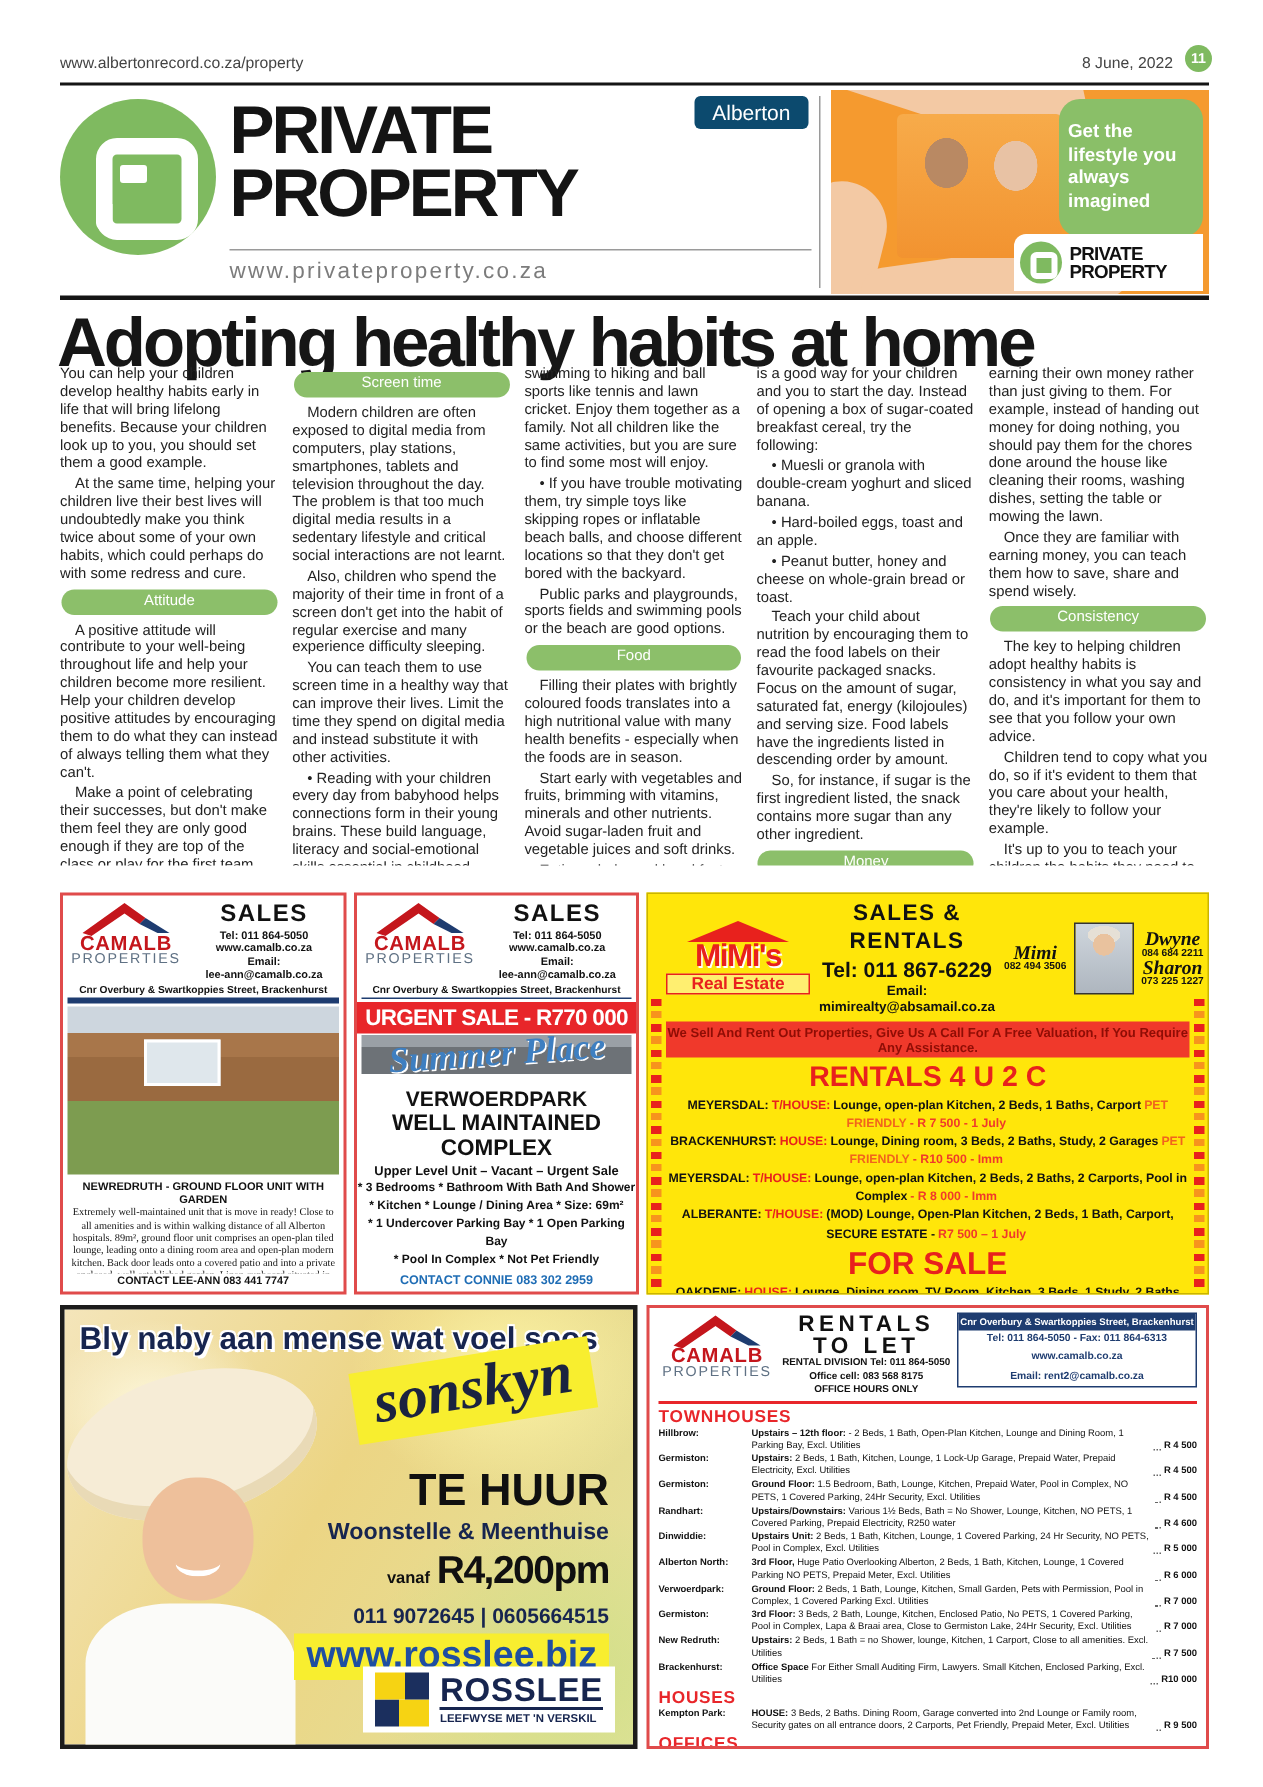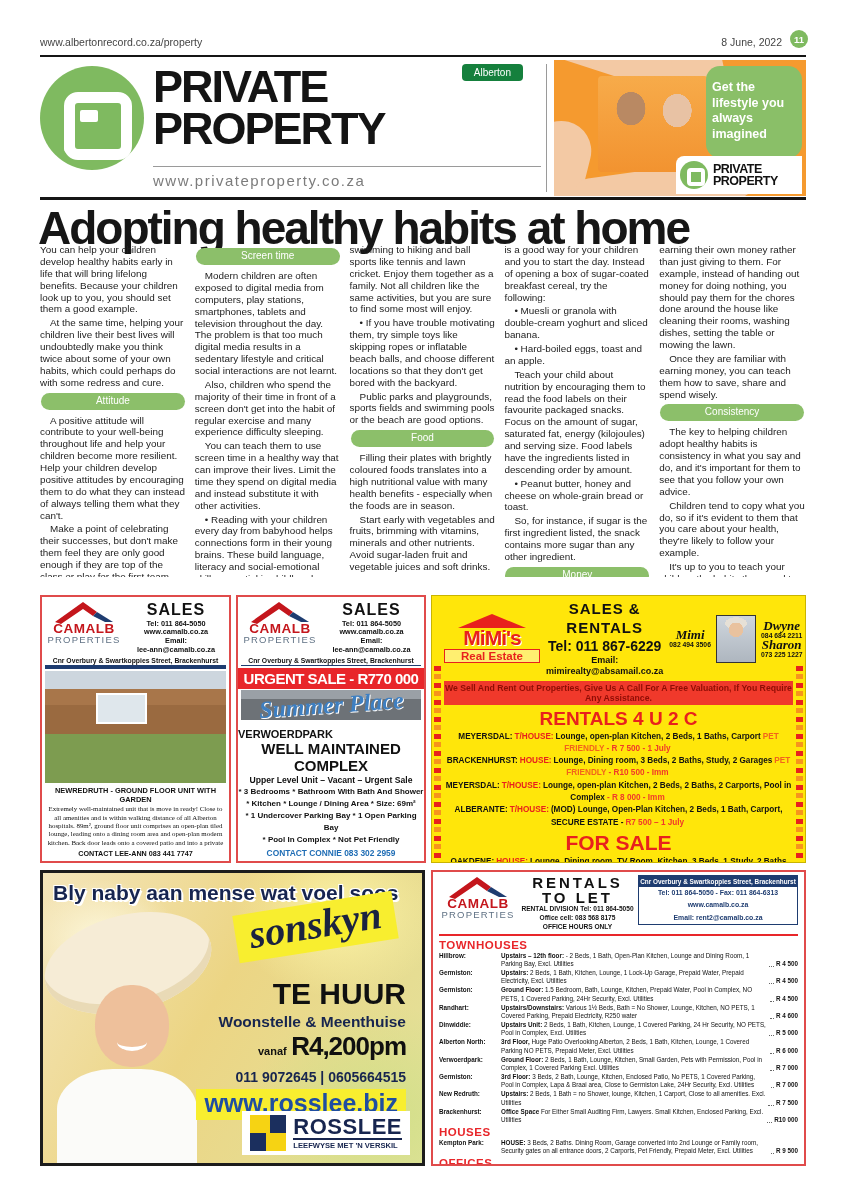--- a/index.html
+++ b/index.html
@@ -13,21 +13,21 @@
            align-items:center;justify-content:center;}
   .topline{position:absolute;left:40px;right:36px;top:55px;border-top:2px solid #151515;}
   
   .brandrow{position:absolute;left:40px;top:62px;width:505px;height:133px;}
   .pp-circle{position:absolute;left:0;top:4px;width:104px;height:104px;border-radius:50%;background:#7fba60;}
   .pp-glyph{position:absolute;left:24px;top:26px;width:46px;height:46px;border:11px solid #fff;border-radius:14px;}
   .pp-glyph-in{position:absolute;left:40px;top:44px;width:18px;height:12px;background:#fff;border-radius:2px;}
   .pp-tail{position:absolute;left:24px;top:70px;width:11px;height:18px;background:#fff;border-radius:0 0 6px 6px;}
   .pp-title{position:absolute;left:113px;top:4px;font-weight:800;font-size:45px;line-height:42px;
             letter-spacing:-2px;color:#141414;}
-  .alb-badge{position:absolute;right:22px;top:2px;background:#15803d;color:#fff;font-size:10px;
+  .alb-badge{position:absolute;right:6px;top:2px;background:#0c4a6e;color:#fff;font-size:14px;
              padding:3px 12px;border-radius:4px;}
   .pp-underline{position:absolute;left:113px;right:4px;top:104px;border-top:1px solid #9a9a9a;}
   .pp-site{position:absolute;left:113px;top:110px;font-size:15px;color:#7c7c7c;letter-spacing:1.5px;}
   .vdivider{position:absolute;left:546px;top:64px;height:128px;border-left:1px solid #9a9a9a;}
   
   .promo{position:absolute;left:554px;top:60px;width:252px;height:136px;background:#f59a2f;overflow:hidden;}
   .hand{position:absolute;background:#f3c9a4;border-radius:16px;}
   .hand.h1{left:-18px;top:-26px;width:150px;height:40px;transform:rotate(18deg);}
   .hand.h2{left:-30px;top:60px;width:60px;height:120px;transform:rotate(14deg);border-radius:30px;}
   .hand.h3{left:120px;top:-34px;width:50px;height:90px;transform:rotate(-12deg);border-radius:24px;}
@@ -73,21 +73,21 @@
   .ad1-title{font-weight:800;font-size:7.4px;text-align:center;margin:3px 2px 1px;}
   .ad1-body{font-family:"Liberation Serif",serif;font-size:6.9px;line-height:1.22;text-align:center;
             padding:0 5px;flex:1;overflow:hidden;}
   .ad1-contact{font-weight:800;font-size:7.2px;text-align:center;padding-bottom:3px;}
   .urgent{background:#e8262a;color:#fff;font-weight:800;font-size:15px;text-align:center;
           letter-spacing:-0.5px;padding:2px 0;margin:0 0 1px;}
   .photo2{height:92px;margin:0 3px;background:linear-gradient(180deg,#9aa0a6 0 30%,#6d7277 30% 100%);
           display:flex;align-items:center;justify-content:center;position:relative;overflow:hidden;}
   .photo2 .sign{font-family:"Liberation Serif",serif;font-style:italic;font-weight:bold;font-size:24px;
                 color:#3e7fc1;text-shadow:1px 1px 0 #fff;transform:rotate(-4deg);}
-  .ad2-park{font-weight:800;font-size:11px;margin-top:8px;}
+  .ad2-park{font-weight:800;font-size:14px;text-align:center;margin-top:8px;}
   .ad2-cplx{font-weight:800;font-size:15px;text-align:center;}
   .ad2-unit{font-weight:700;font-size:8.6px;text-align:center;margin:1px 0;}
   .ad2-feat{font-weight:700;font-size:8px;text-align:center;line-height:1.5;}
   .ad2-contact{color:#1f6db5;font-weight:800;font-size:8.4px;text-align:center;padding:2px 0 3px;}
   
   .mimis{flex:1;background:#ffe60a;border:1px solid #c9b400;box-sizing:border-box;position:relative;
          padding:2px 12px;display:flex;flex-direction:column;overflow:hidden;}
   .mimis:before,.mimis:after{content:"";position:absolute;top:70px;bottom:2px;width:7px;
      background:repeating-linear-gradient(180deg,#e8211d 0 5px,#ffe60a 5px 8px,#f7941d 8px 13px,#ffe60a 13px 17px);}
   .mimis:before{left:2px;} .mimis:after{right:2px;}
@@ -238,22 +238,22 @@
       <p>Public parks and playgrounds, sports fields and swimming pools or the beach are good options.</p>
       <div class="pill">Food</div>
       <p>Filling their plates with brightly coloured foods translates into a high nutritional value with many health benefits - especially when the foods are in season.</p>
       <p>Start early with vegetables and fruits, brimming with vitamins, minerals and other nutrients. Avoid sugar-laden fruit and vegetable juices and soft drinks.</p>
       <p>Eating a balanced breakfast with protein, carbohydrates, and fats</p>
     </div>
     <div class="col">
       <p class="cont">is a good way for your children and you to start the day. Instead of opening a box of sugar-coated breakfast cereal, try the following:</p>
       <p>• Muesli or granola with double-cream yoghurt and sliced banana.</p>
       <p>• Hard-boiled eggs, toast and an apple.</p>
+      <p>• Peanut butter, honey and cheese on whole-grain bread or toast.</p>
       <p>Teach your child about nutrition by encouraging them to read the food labels on their favourite packaged snacks. Focus on the amount of sugar, saturated fat, energy (kilojoules) and serving size. Food labels have the ingredients listed in descending order by amount.</p>
-      <p>• Peanut butter, honey and cheese on whole-grain bread or toast.</p>
       <p>So, for instance, if sugar is the first ingredient listed, the snack contains more sugar than any other ingredient.</p>
       <div class="pill">Money</div>
 
     </div>
     <div class="col">
       <p class="cont">earning their own money rather than just giving to them. For example, instead of handing out money for doing nothing, you should pay them for the chores done around the house like cleaning their rooms, washing dishes, setting the table or mowing the lawn.</p>
       <p>Once they are familiar with earning money, you can teach them how to save, share and spend wisely.</p>
       <div class="pill">Consistency</div>
       <p>The key to helping children adopt healthy habits is consistency in what you say and do, and it's important for them to see that you follow your own advice.</p>
       <p>Children tend to copy what you do, so if it's evident to them that you care about your health, they're likely to follow your example.</p>

